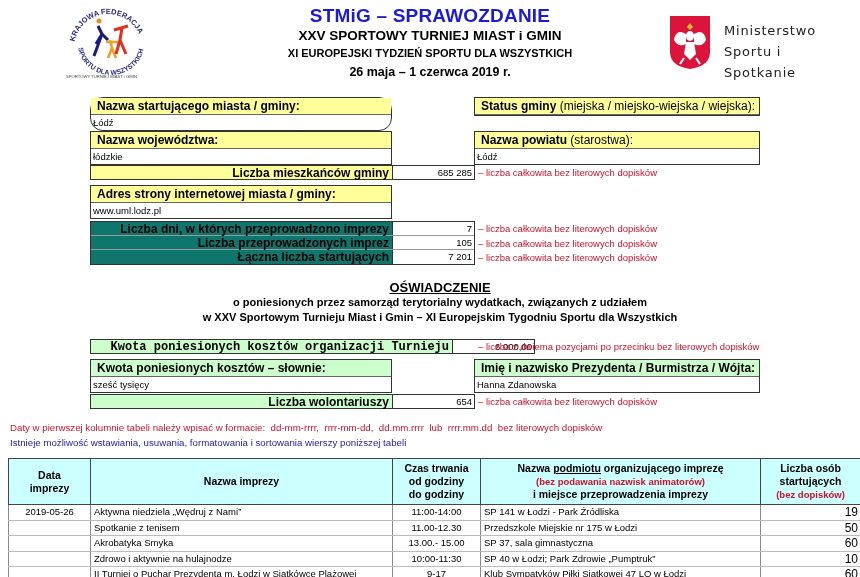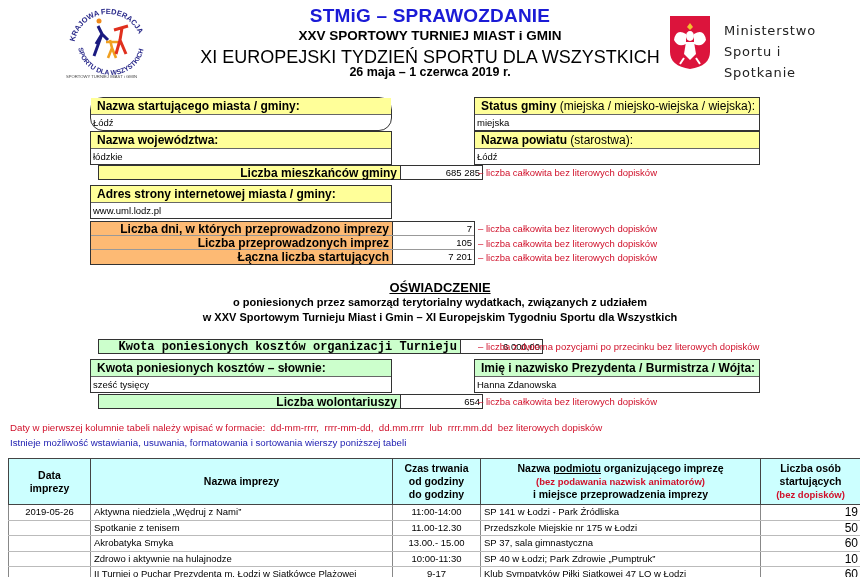--- a/index.html
+++ b/index.html
@@ -5,43 +5,43 @@
   * { box-sizing: border-box; margin: 0; padding: 0; }
   html, body { width: 860px; height: 577px; background: #ffffff; overflow: hidden; }
   body { font-family: "Liberation Sans", sans-serif; color: #000; position: relative; }
 
   .abs { position: absolute; }
 
   
   .logo-left { left: 62px; top: 4px; width: 96px; height: 78px; }
   .title-main { left: 180px; top: 5px; width: 500px; text-align: center; color: #1b1bd6; font-weight: bold; font-size: 19px; letter-spacing: 0.2px; }
   .title-sub1 { left: 180px; top: 28px; width: 500px; text-align: center; font-weight: bold; font-size: 13.5px; }
-  .title-sub2 { left: 180px; top: 47px; width: 500px; text-align: center; font-weight: normal; font-size: 18px; }
+  .title-sub2 { left: 180px; top: 47px; width: 500px; text-align: center; font-weight: bold; font-size: 11px; }
   .title-sub3 { left: 180px; top: 65px; width: 500px; text-align: center; font-weight: bold; font-size: 12.5px; }
   .ministry { left: 668px; top: 14px; width: 190px; height: 58px; }
   .ministry-text { position: absolute; left: 56px; top: 6px; font-family: "DejaVu Sans", sans-serif; font-size: 13px; line-height: 21px; color: #222; letter-spacing: 0.8px; }
 
   
   .box { position: absolute; border: 1px solid #333; background: #fff; }
   .box .lbl { height: 17px; line-height: 17px; font-weight: bold; font-size: 12px; padding-left: 6px; border-bottom: 1px solid #666; }
   .box .val { height: 15px; line-height: 15px; font-size: 9.5px; padding-left: 2px; }
   .yellow { background: #ffff99; }
   .green { background: #ccffcc; }
   .lbl .thin { font-weight: normal; }
 
   
   .numrow { position: absolute; display: flex; height: 15px; }
-  .numrow .nlbl { border: 1px solid #333; border-right: none; font-weight: bold; font-size: 12px; text-align: right; padding-right: 3px; line-height: 14px; margin-left: 8px; }
+  .numrow .nlbl { border: 1px solid #333; border-right: none; font-weight: bold; font-size: 12px; text-align: right; padding-right: 3px; line-height: 14px; }
   .numrow .nval { border: 1px solid #333; background: #fff; font-size: 9.5px; text-align: right; padding-right: 2px; line-height: 14px; }
   .hint { position: absolute; color: #d0102a; font-size: 9.5px; line-height: 15px; white-space: nowrap; }
 
   .multi { position: absolute; border: 1px solid #333; }
   .multi .r { display: flex; height: 14px; border-bottom: 1px solid #999; }
   .multi .r:last-child { border-bottom: none; }
-  .multi .nlbl { flex: 0 0 auto; font-weight: bold; font-size: 12px; text-align: right; padding-right: 3px; line-height: 14px; background: #fdba74; border-right: 1px solid #333; }
+  .multi .nlbl { flex: 0 0 auto; font-weight: bold; font-size: 12px; text-align: right; padding-right: 3px; line-height: 14px; background: #0f766e; border-right: 1px solid #333; }
   .multi .nval { flex: 1; background: #fff; font-size: 9.5px; text-align: right; padding-right: 2px; line-height: 14px; }
 
   
   .decl-title { left: 180px; top: 280px; width: 520px; text-align: center; font-weight: bold; font-size: 13px; text-decoration: underline; }
   .decl-line { left: 100px; width: 680px; text-align: center; font-weight: bold; font-size: 11px; }
 
   
   .note-red { left: 10px; top: 422px; color: #d0102a; font-size: 9.7px; white-space: nowrap; }
   .note-red b { font-weight: normal; text-align: right; }
   .note-blue { left: 10px; top: 437px; color: #1b1bb0; font-size: 9.7px; white-space: nowrap; }
@@ -94,21 +94,20 @@
   </div>
 </div>
 
 <div class="box" style="left:90px;top:97px;width:302px;border-radius:13px;">
   <div class="lbl yellow">Nazwa startującego miasta / gminy:</div>
   <div class="val">Łódź</div>
 </div>
 
 <div class="box" style="left:474px;top:97px;width:286px;">
   <div class="lbl yellow"><span>Status gminy</span><span class="thin"> (miejska / miejsko-wiejska / wiejska):</span></div>
-  <div class="val">miejska</div>
 </div>
 
 <div class="box" style="left:90px;top:131px;width:302px;">
   <div class="lbl yellow">Nazwa województwa:</div>
   <div class="val">łódzkie</div>
 </div>
 
 <div class="box" style="left:474px;top:131px;width:286px;">
   <div class="lbl yellow"><span>Nazwa powiatu</span><span class="thin"> (starostwa):</span></div>
   <div class="val">Łódź</div>

